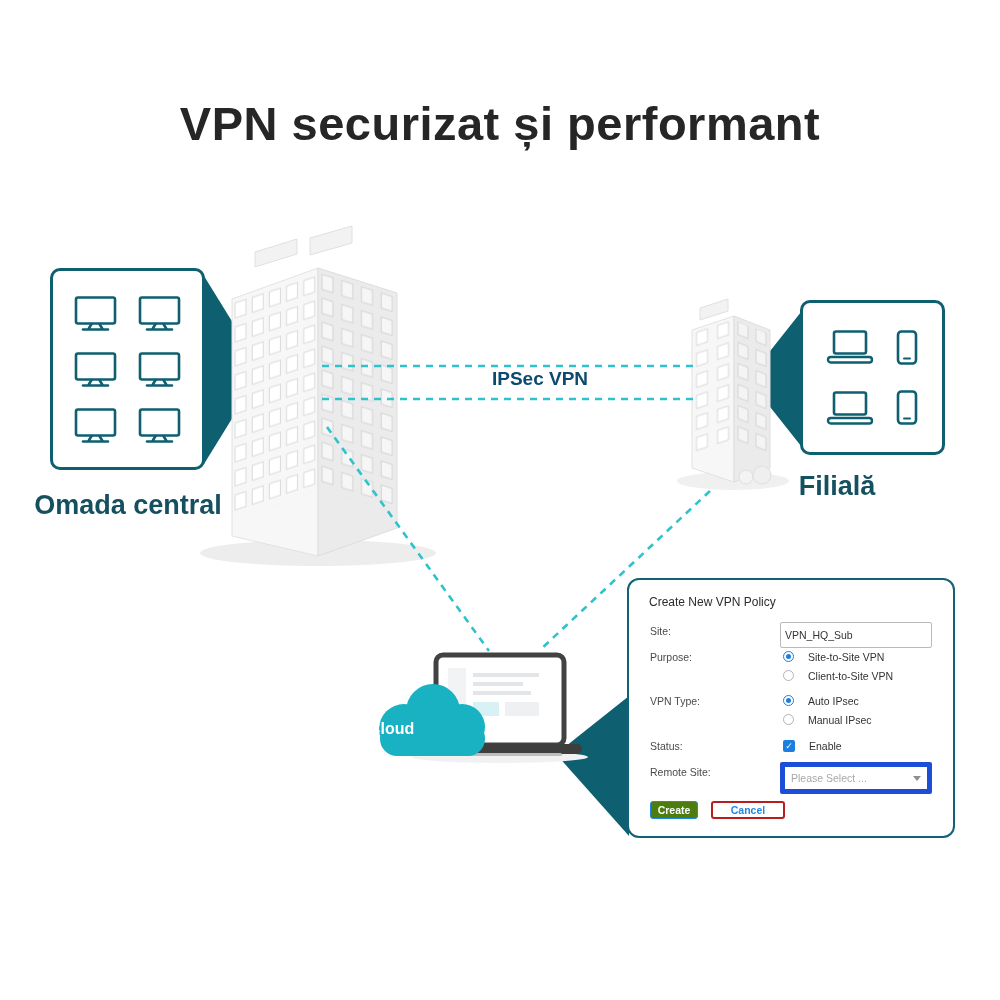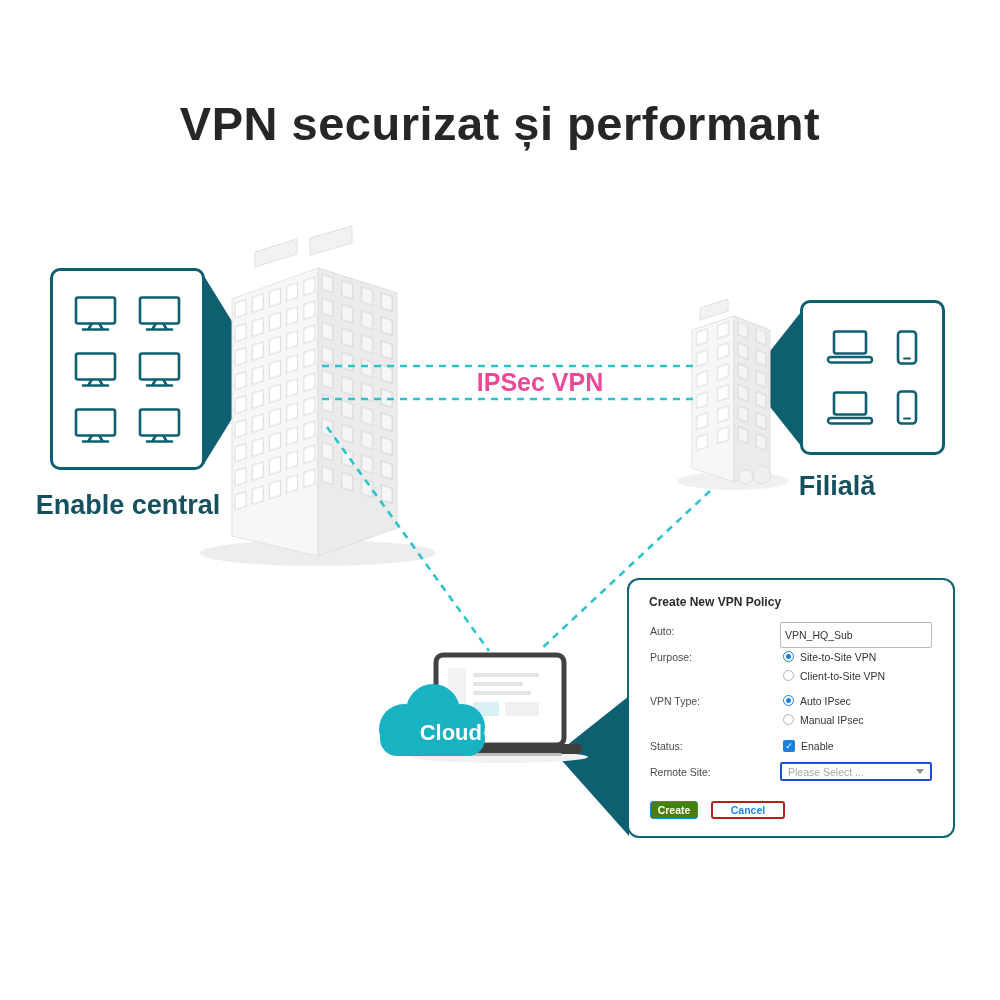--- a/index.html
+++ b/index.html
@@ -7,35 +7,35 @@
   body{position:relative;font-family:"Liberation Sans",sans-serif;background:#fff;overflow:hidden}
   .abs{position:absolute}
   .page-title{top:96px;left:0;width:1000px;text-align:center;font-size:47px;font-weight:700;color:#262626;letter-spacing:.5px}
   .diagram-svg{top:0;left:0}
   .device-box{background:#fff;border:3px solid #0e5f70;border-radius:10px;display:grid;place-items:center}
   .hq-box{left:50px;top:268px;width:155px;height:202px;grid-template-columns:1fr 1fr;grid-template-rows:1fr 1fr 1fr;padding:14px 10px}
   .branch-box{left:800px;top:300px;width:145px;height:155px;grid-template-columns:1.5fr 1fr;grid-template-rows:1fr 1fr;padding:14px 12px}
   .site-label{font-size:27px;font-weight:700;color:#15505f;text-align:center}
   .hq-label{left:8px;top:490px;width:240px}
   .branch-label{left:772px;top:471px;width:130px}
-  .ipsec-label{left:430px;top:368px;width:220px;text-align:center;font-size:25px;font-weight:700;color:#ec4899}
-  .cloud-label{left:382px;top:720px;width:100px;text-align:right;font-size:22px;font-weight:700;color:#fff}
+  .ipsec-label{left:430px;top:368px;width:220px;text-align:center;font-size:19px;font-weight:700;color:#0c4a6e}
+  .cloud-label{left:369px;top:720px;width:100px;text-align:left;font-size:16px;font-weight:700;color:#fff}
   .controller-label{left:390px;top:777px;width:220px;text-align:center;font-size:27px;font-weight:700;color:#15505f;line-height:33px}
   .panel{left:627px;top:578px;width:328px;height:260px;background:#fff;border:2px solid #0f6374;border-radius:12px}
-  .fp-title{left:20px;top:15px;font-size:12px;font-weight:700;color:#2b2b2b}
+  .fp-title{left:20px;top:15px;font-size:12px;font-weight:400;color:#2b2b2b}
   .flab{left:21px;font-size:10.5px;color:#4a4a4a;line-height:13px}
-  .fctl{left:154px;display:flex;align-items:center;gap:6px;height:13px}
+  .fctl{left:154px;display:flex;align-items:center;gap:14px;height:13px}
   .opt-label{font-size:10.5px;color:#333}
   .radio{width:11px;height:11px;border:1px solid #b3b3b3;border-radius:50%;background:#fff;display:inline-block;flex:0 0 auto}
   .radio.sel{border-color:#1b7fe0;position:relative}
   .radio.sel::after{content:"";position:absolute;left:2px;top:2px;width:5px;height:5px;border-radius:50%;background:#1b7fe0}
   .checkbox{width:12px;height:12px;background:#1b7fe0;border-radius:2px;color:#fff;font-size:9px;line-height:12px;text-align:center;display:inline-block;flex:0 0 auto}
   .checkbox::after{content:"✓"}
   .text-input{left:151px;width:152px;height:17px;border:1px solid #b9b9b9;border-radius:2px;font-size:10.5px;color:#333;padding:12px 4px;font-family:inherit;background:#fff}
-  .select{left:151px;width:152px;height:19px;border:2px solid #1d4ed8;border-radius:2px;display:flex;align-items:center;justify-content:space-between;padding:0 6px;background:#fff}
+  .select{left:151px;width:152px;height:32px;border:5px solid #1d4ed8;border-radius:2px;display:flex;align-items:center;justify-content:space-between;padding:0 6px;background:#fff}
   .select-text{font-size:10.5px;color:#a8a8a8}
   .chevron{width:0;height:0;border-left:4px solid transparent;border-right:4px solid transparent;border-top:5px solid #8f8f8f}
   .btn{height:18px;font-size:10.5px;font-weight:700;border-radius:3px;display:flex;align-items:center;justify-content:center;cursor:pointer}
   .btn-create{left:21px;top:221px;width:48px;background:#4d7c0f;color:#fff;border:1px solid #1e88e5}
   .btn-cancel{left:82px;top:221px;width:74px;background:#fff;color:#1e88e5;border:2px solid #b91c1c}
 </style>
 </head>
 <body>
 
 <svg class="abs diagram-svg" width="1000" height="1000" viewBox="0 0 1000 1000">
@@ -137,21 +137,21 @@
     </svg>
   <svg width="45" height="37" viewBox="0 0 45 37">
       <rect x="3" y="2.5" width="39" height="26" rx="2" fill="#fff" stroke="#0e5f70" stroke-width="2.6"></rect>
       <path d="M18.5 29 L15.5 34 M26.5 29 L29.5 34 M10 34.5 H35" stroke="#0e5f70" stroke-width="2.6" fill="none" stroke-linecap="round"></path>
     </svg>
   <svg width="45" height="37" viewBox="0 0 45 37">
       <rect x="3" y="2.5" width="39" height="26" rx="2" fill="#fff" stroke="#0e5f70" stroke-width="2.6"></rect>
       <path d="M18.5 29 L15.5 34 M26.5 29 L29.5 34 M10 34.5 H35" stroke="#0e5f70" stroke-width="2.6" fill="none" stroke-linecap="round"></path>
     </svg>
 </div>
-<div class="abs site-label hq-label">Enable central</div>
+<div class="abs site-label hq-label">Omada central</div>
 
 <div class="abs device-box branch-box">
   <svg width="50" height="36" viewBox="0 0 50 36">
       <rect x="9" y="2.5" width="32" height="22" rx="2" fill="#fff" stroke="#0e5f70" stroke-width="2.6"></rect>
       <rect x="3" y="28" width="44" height="5.5" rx="2.75" fill="#fff" stroke="#0e5f70" stroke-width="2.4"></rect>
     </svg>
   <svg width="24" height="37" viewBox="0 0 24 37">
       <rect x="3" y="2.5" width="18" height="32" rx="3.5" fill="#fff" stroke="#0e5f70" stroke-width="2.6"></rect>
       <path d="M9 29.5 H15" stroke="#0e5f70" stroke-width="2" stroke-linecap="round"></path>
     </svg>
@@ -167,21 +167,21 @@
 <div class="abs site-label branch-label">Filială</div>
 
 <div class="abs ipsec-label">IPSec VPN</div>
 <div class="abs cloud-label">Cloud</div>
 <div class="abs controller-label">
 </div>
 
 <div class="abs panel">
   <div class="abs fp-title">Create New VPN Policy</div>
 
-  <div class="abs flab" style="top:45px">Auto:</div>
+  <div class="abs flab" style="top:45px">Site:</div>
   <input class="abs text-input" style="top: 42px;" value="VPN_HQ_Sub">
 
   <div class="abs flab" style="top:71px">Purpose:</div>
   <div class="abs fctl" style="top:70px">
     <span class="radio sel"></span>
     <span class="opt-label">Site-to-Site VPN</span>
   </div>
   <div class="abs fctl" style="top:89px">
     <span class="radio"></span>
     <span class="opt-label">Client-to-Site VPN</span>

